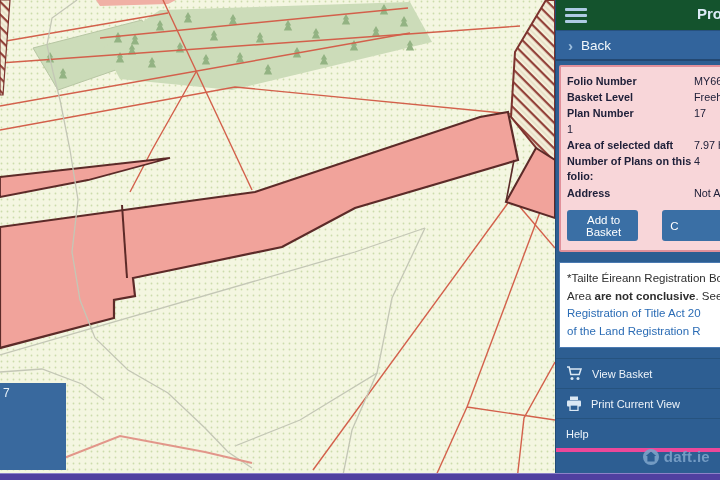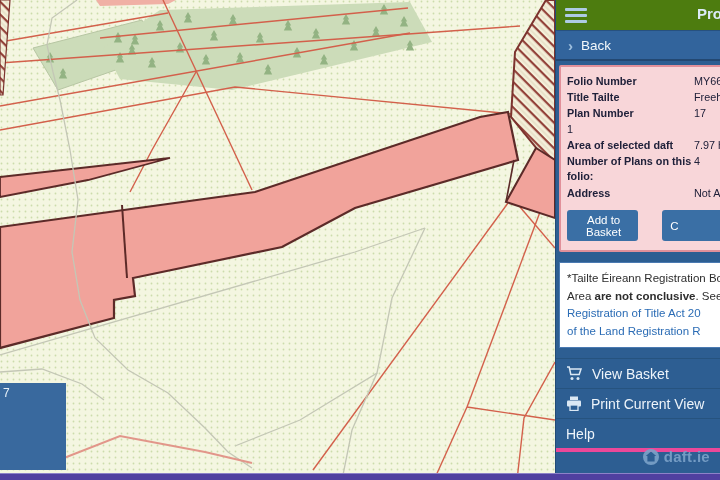--- a/index.html
+++ b/index.html
@@ -13,21 +13,21 @@
   .map-label-box{
     position:absolute;left:0;top:383px;width:66px;height:87px;
     background:#39699e;color:#e9f2fa;font-size:12px;
     padding:3px 0 0 3px;box-sizing:border-box;z-index:5;
   }
   
   .sidebar{
     position:absolute;left:555px;top:0;width:165px;height:480px;
     background:#2d5e92;z-index:10;border-left:1px solid #224a76;box-sizing:border-box;
   }
-  .sb-header{position:relative;height:30px;background:#4d7c0f;}
+  .sb-header{position:relative;height:30px;background:#14532d;}
   .hamburger{position:absolute;left:9px;top:8px;width:22px;cursor:pointer;}
   .hamburger i{display:block;height:3px;background:#aecbe4;margin-bottom:3px;border-radius:1px;}
   .sb-title{
     position:absolute;right:-2px;top:5px;color:#dcebf7;font-size:15px;font-weight:bold;
     white-space:nowrap;
   }
   .back-row{
     height:28px;background:#32649c;display:flex;align-items:center;gap:8px;
     padding-left:12px;border-top:1px solid #27517f;border-bottom:2px solid #234872;
     color:#f2f7fb;font-size:13.5px;cursor:pointer;
@@ -55,21 +55,21 @@
     margin:10px 0 0 3px;width:166px;box-sizing:border-box;background:#ffffff;
     border:1px solid #4a7ab2;padding:7px 6px 7px 7px;
     font-size:11.5px;line-height:17.5px;color:#2e2e2e;white-space:nowrap;overflow:visible;
   }
   .disclaimer .bold{font-weight:bold;}
   .disclaimer a{color:#2b6cb5;cursor:pointer;display:block;white-space:nowrap;}
   
   .menu{margin-top:10px;}
   .menu-row{
     height:29px;display:flex;align-items:center;gap:9px;padding-left:10px;
-    color:#eef4fa;font-size:14px;border-top:1px solid #26537f;cursor:pointer;
+    color:#eef4fa;font-size:11px;border-top:1px solid #26537f;cursor:pointer;
   }
   .menu-row:last-child{border-bottom:4px solid #ec4899;}
   .menu-row svg{flex:0 0 auto;}
   
   .watermark{
     position:absolute;right:10px;bottom:15px;display:flex;align-items:center;gap:5px;
     color:#7ba2c9;font-weight:bold;font-size:15px;opacity:.9;letter-spacing:.3px;
   }
   
   .bottom-bar{
@@ -189,21 +189,21 @@
     <span class="back-chev">›</span>
     <span>Back</span>
   </div>
 
   <div class="folio-table">
     <div class="ft-row">
       <div class="ft-label">Folio Number</div>
       <div class="ft-value">MY662</div>
     </div>
     <div class="ft-row">
-      <div class="ft-label">Title Tailte</div>
+      <div class="ft-label">Basket Level</div>
       <div class="ft-value">Freeho</div>
     </div>
     <div class="ft-row">
       <div class="ft-label">Plan Number</div>
       <div class="ft-value">17</div>
     </div>
     <div class="ft-row">
       <div class="ft-value">1</div>
     </div>
     <div class="ft-row">

